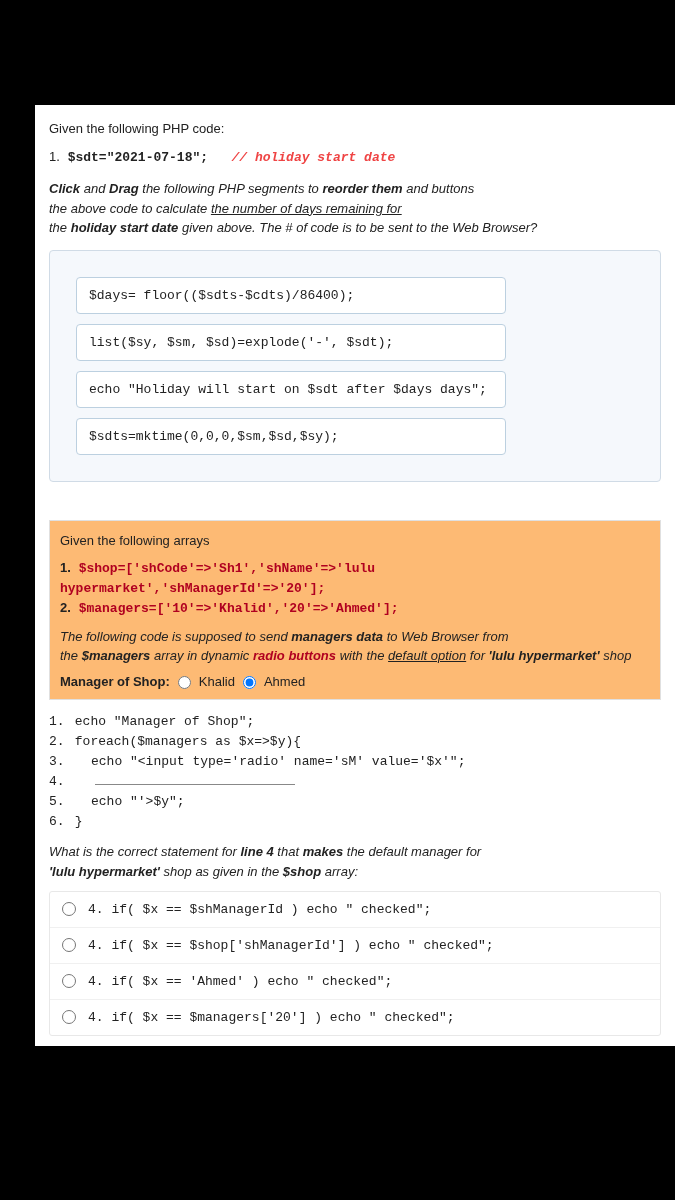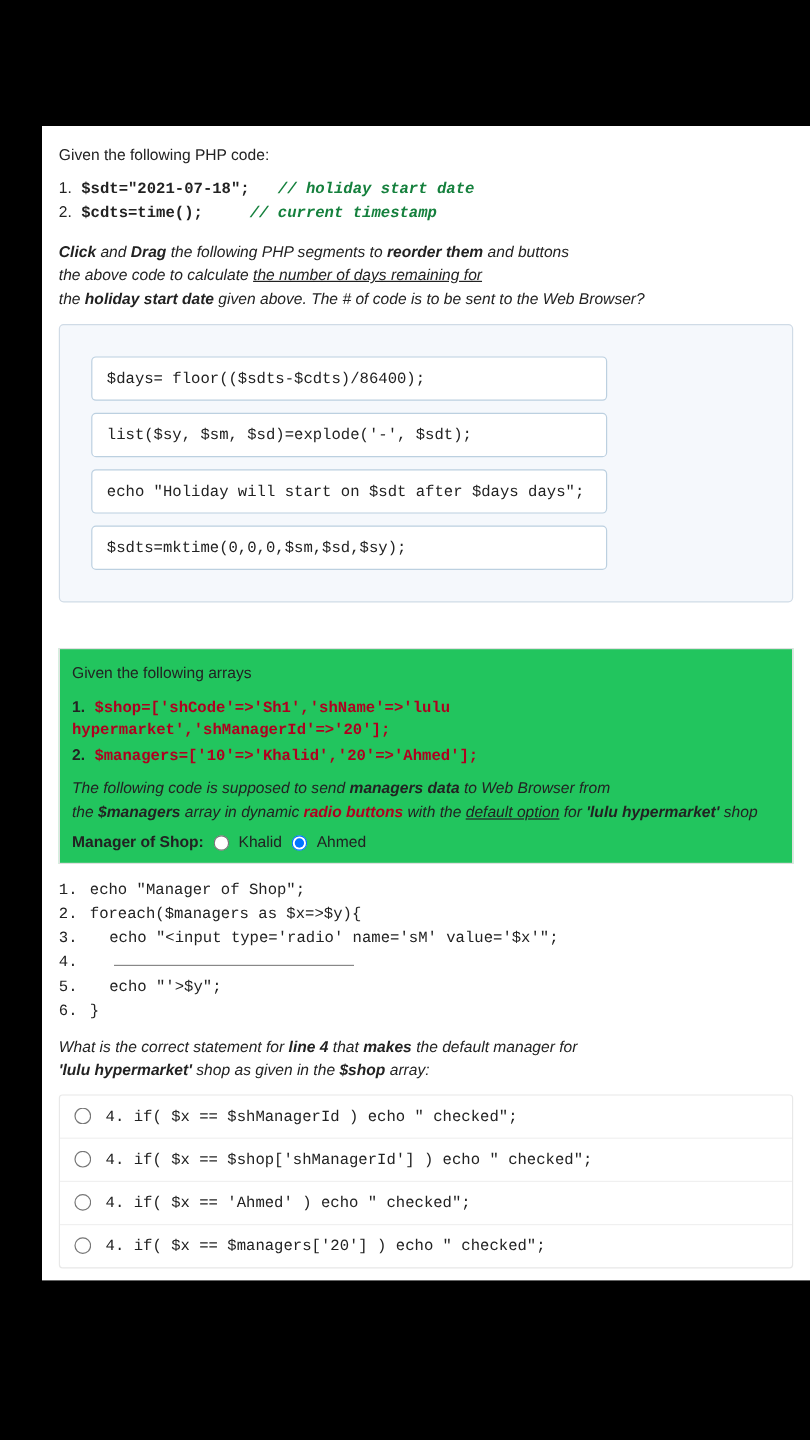--- a/index.html
+++ b/index.html
@@ -19,21 +19,21 @@
     margin-left: 35px;
   }
   .prompt-text { margin-bottom: 8px; line-height: 1.5; }
   .code-line {
     font-family: "Courier New", monospace;
     font-size: 13px;
     line-height: 1.5;
   }
   .bold { font-weight: bold; }
   .italic { font-style: italic; }
-  .green-comment { color: #15803d; font-weight: bold; font-style: italic; }
+  .green-comment { color: #ef4444; font-weight: bold; font-style: italic; }
   .underline { text-decoration: underline; }
   .code-red { color: #b00020; font-family: "Courier New", monospace; text-align: center; }
   .code-dark { color: #222; font-family: "Courier New", monospace; }
 
   .drag-container {
     border: 1px solid #d0dbe6;
     background: #f5f8fc;
     border-radius: 4px;
     padding: 26px;
     margin: 12px 0 18px 0;
@@ -49,21 +49,21 @@
     cursor: move;
     width: fit-content;
     min-width: 430px;
   }
   .drag-block:last-child { margin-bottom: 0; }
 
   .section-gap { height: 20px; }
 
   .q2-box {
     border: 1px solid #e0e0e0;
-    background: #22c55e;
+    background: #fdba74;
     padding: 10px 12px 10px 10px;
     margin-bottom: 12px;
   }
   .radio-row {
     display: flex;
     align-items: flex-end;
     gap: 6px;
     margin-top: 4px;
   }
   .radio-row label { font-size: 13px; }
@@ -111,25 +111,20 @@
 <body>
 
 <div class="page">
 
   <div class="prompt-text">Given the following PHP code:</div>
 
   <div class="code-line">
     <span class="sans">1.</span>
     <span class="bold code-dark">$sdt="2021-07-18";</span>&nbsp;&nbsp;
     <span class="green-comment">// holiday start date</span>
-  </div>
-  <div class="code-line">
-    <span class="sans">2.</span>
-    <span class="bold code-dark">$cdts=time();</span>&nbsp;&nbsp;&nbsp;&nbsp;
-    <span class="green-comment">// current timestamp</span>
   </div>
 
   <div style="height:12px"></div>
 
   <div class="prompt-text italic">
     <span class="bold">Click</span>
     <span>and</span>
     <span class="bold">Drag</span>
     <span>the following PHP segments to</span>
     <span class="bold">reorder them</span>

